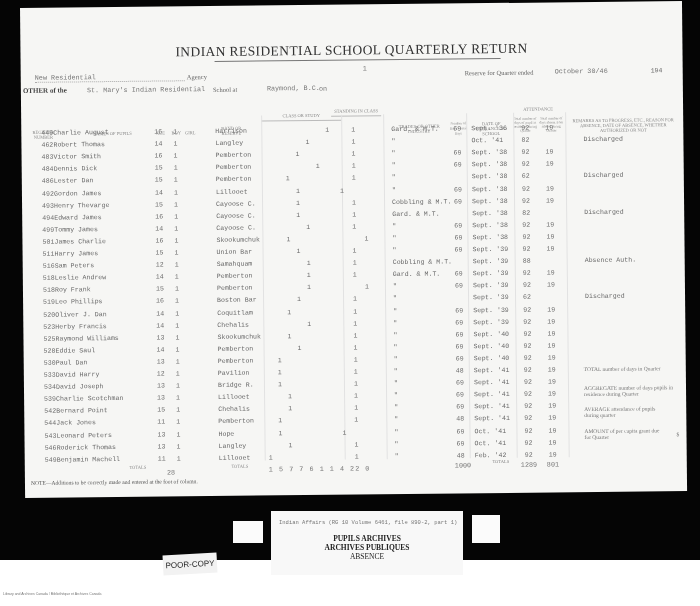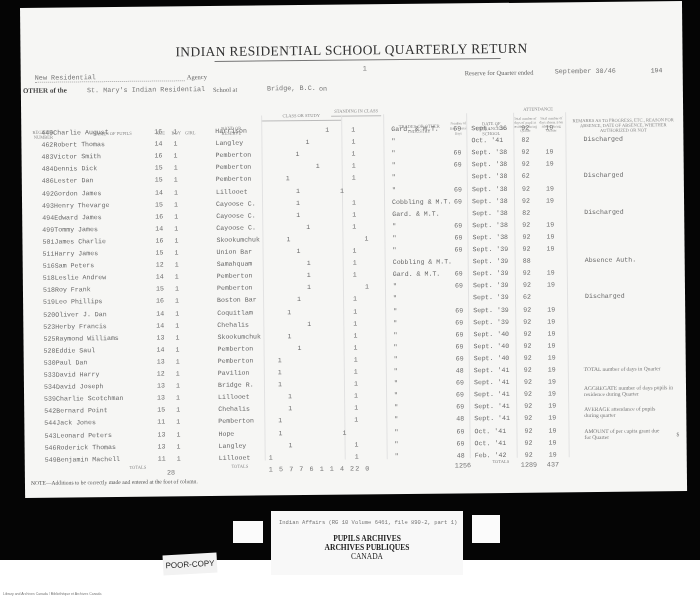--- a/index.html
+++ b/index.html
@@ -36,25 +36,25 @@
     <div class="title-rule"></div>
     <div class="abs typed" style="left:342px;top:60px;">1</div>
 
     <div class="abs typed" style="left:14px;top:66px;">New Residential</div>
     <div class="abs" style="left:14px;top:74px;width:150px;border-top:1px dotted #aaa;"></div>
     <div class="abs sm" style="left:166px;top:67px;font-family:'Liberation Serif',serif;">Agency</div>
 
     <div class="abs" style="left:2px;top:79px;font-family:'Liberation Serif',serif;font-size:7px;color:#444;font-weight:bold;">OTHER of the</div>
     <div class="abs typed" style="left:66px;top:79px;">St. Mary's Indian Residential</div>
     <div class="abs sm" style="left:192px;top:80px;font-family:'Liberation Serif',serif;">School at</div>
-    <div class="abs typed" style="left:246px;top:79px;">Bridge, B.C.</div>
+    <div class="abs typed" style="left:246px;top:79px;">Raymond, B.C.</div>
     <div class="abs typed" style="left:298px;top:80px;">on</div>
 
     <div class="abs sm" style="left:444px;top:66px;font-family:'Liberation Serif',serif;">Reserve for Quarter ended</div>
-    <div class="abs typed" style="left:534px;top:65px;">September 30/46</div>
+    <div class="abs typed" style="left:534px;top:65px;">October 30/46</div>
     <div class="abs sm" style="left:630px;top:66px;">194</div>
 
     <div class="hdr" style="left:2px;top:122px;width:40px;">REGISTER NUMBER</div>
     <div class="hdr" style="left:56px;top:124px;width:70px;">NAMES OF PUPILS</div>
     <div class="hdr" style="left:132px;top:124px;width:14px;">AGE</div>
     <div class="hdr" style="left:148px;top:124px;width:14px;">BOY</div>
     <div class="hdr" style="left:162px;top:124px;width:14px;">GIRL</div>
     <div class="hdr" style="left:190px;top:120px;width:40px;">BAND OR RESERVE</div>
     <div class="hdr" style="left:240px;top:108px;width:80px;">CLASS OR STUDY</div>
     <div class="hdr" style="left:310px;top:104px;width:50px;">STANDING IN CLASS</div>
@@ -495,24 +495,24 @@
           <span style="left: 562px;"></span>
           <span style="left: 244px;">1</span>
           <span style="left: 330px;">1</span>
         </div>
       </div>
 
     <div class="abs hdr" style="left:98px;top:458px;width:30px;">TOTALS</div>
     <div class="abs typed" style="left:142px;top:462px;">28</div>
     <div class="abs hdr" style="left:200px;top:458px;width:30px;">TOTALS</div>
     <div class="abs typed" style="left:244px;top:460px;letter-spacing:1px;">1 5 7  7 6 1  1 4 22 0</div>
-    <div class="abs typed" style="left:430px;top:458px;">1256</div>
+    <div class="abs typed" style="left:430px;top:458px;">1000</div>
     <div class="abs hdr" style="left:462px;top:456px;width:28px;">TOTALS</div>
     <div class="abs typed" style="left:496px;top:458px;">1289</div>
-    <div class="abs typed" style="left:522px;top:458px;">437</div>
+    <div class="abs typed" style="left:522px;top:458px;">801</div>
 
     <div class="abs note" style="left:6px;top:472px;">NOTE—Additions to be correctly made and entered at the foot of column.</div>
 
     <div class="sidebox">
       <span class="abs" style="left:560px;top:364px;">TOTAL number of days in Quarter</span>
       <span class="abs" style="left:560px;top:383px;width:100px;white-space:normal;line-height:6px;">AGGREGATE number of days pupils in residence during Quarter</span>
       <span class="abs" style="left:560px;top:404px;width:80px;white-space:normal;line-height:6px;">AVERAGE attendance of pupils during quarter</span>
       <span class="abs" style="left:560px;top:426px;width:80px;white-space:normal;line-height:6px;">AMOUNT of per capita grant due for Quarter</span>
       <span class="abs" style="left:652px;top:430px;">$</span>
     </div>
@@ -520,16 +520,16 @@
 </div>
 
 <div class="poor">POOR-COPY</div>
 
 <div class="stub" style="left:233px;top:521px;width:30px;height:22px;"></div>
 <div class="stub" style="left:472px;top:515px;width:28px;height:28px;"></div>
 <div class="archive">
   <div class="ref">Indian Affairs (RG 10 Volume 6461, file 890-2, part 1)</div>
   <div class="l" style="top:24px;">PUPILS ARCHIVES</div>
   <div class="l" style="top:33px;">ARCHIVES PUBLIQUES</div>
-  <div class="l" style="top:42px;font-weight:normal;">CANADA</div>
+  <div class="l" style="top:42px;font-weight:normal;">ABSENCE</div>
 </div>
 
 <div class="credit">Library and Archives Canada / Bibliothèque et Archives Canada</div>
 
 </body></html>

